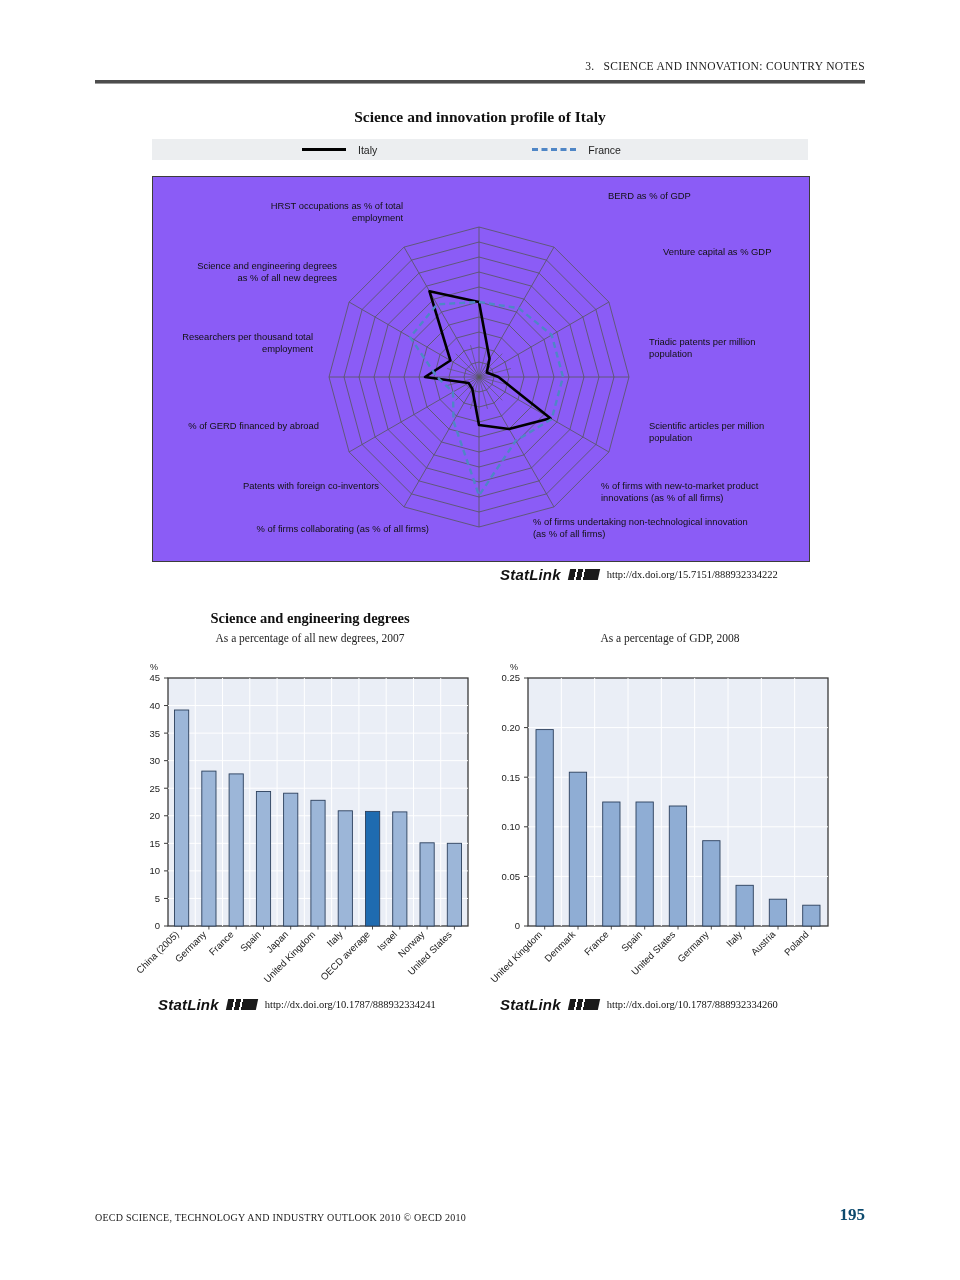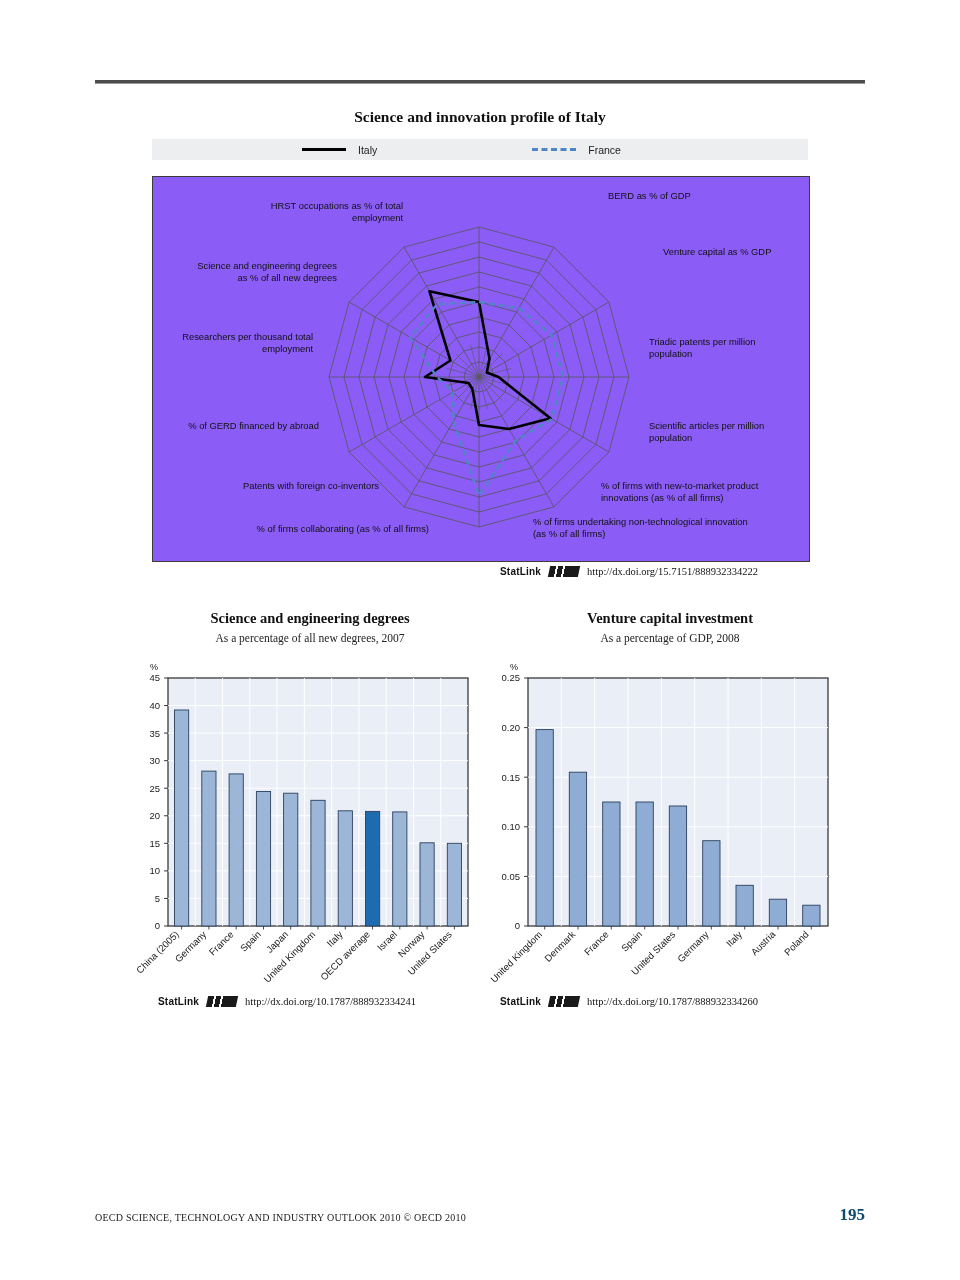--- a/index.html
+++ b/index.html
@@ -58,22 +58,22 @@
     font-size:9.4px;fill:#111;
     font-family:"Liberation Sans", sans-serif;
   }
 
   
   .statlink{
     position:absolute;font-family:"Liberation Serif", serif;font-size:10.5px;color:#111;
     display:flex;align-items:center;white-space:nowrap;
   }
   .statlink .sl-word{
-    font-weight:bold;font-family:"Liberation Sans", sans-serif;
-    font-size:10px;letter-spacing:.2px;
+    font-style:italic;font-weight:bold;font-family:"Liberation Sans", sans-serif;
+    font-size:15px;letter-spacing:.2px;
   }
   .sl-glyph{
     display:inline-block;width:30px;height:11px;margin:0 8px;
     background:
       linear-gradient(90deg,#1a1a1a 0 6px,transparent 6px 8px,#1a1a1a 8px 13px,transparent 13px 15px,#1a1a1a 15px 30px);
     transform:skewX(-12deg);
   }
   .sl-url{font-size:10.5px;}
 
   #statlink1{left:500px;top:566px;}
@@ -110,20 +110,23 @@
   .footer-page{
     position:absolute;right:95px;top:1205px;
     font-family:"Liberation Serif", serif;font-weight:bold;font-size:17px;color:#0c4a6e;
   }
 </style>
 </head>
 <body>
 
 <div class="page">
 
+  <div class="runhead">
+    <span class="num">3.</span><span>SCIENCE AND INNOVATION: COUNTRY NOTES</span>
+  </div>
   <div class="rule"></div>
 
   <div class="fig1-title">Science and innovation profile of Italy</div>
 
   <div class="legend">
     <div class="legend-inner">
       <div class="lg-item a">
         <span class="lg-line-solid"></span>
         <span class="lg-label">Italy</span>
       </div>
@@ -273,21 +276,20 @@
       <line x1="334.4" y1="270" x2="334.4" y2="273.5" stroke="#3a3a3a" stroke-width="0.9"></line>
       <text x="332.4" y="279.0" class="cat-txt" text-anchor="end" transform="rotate(-45 332.4 279.0)">United States</text>
     </svg>
 
   <div class="statlink" id="statlink2">
     <span class="sl-word">StatLink</span>
     <span class="sl-glyph"></span>
     <span class="sl-url">http://dx.doi.org/10.1787/888932334241</span>
   </div>
 
-  <div class="chart-title" id="bar2-title">Venture capital investment</div>
   <div class="chart-sub" id="bar2-sub">As a percentage of GDP, 2008</div>
   <svg class="bar-svg" id="bar2-svg" width="370" height="330" viewBox="0 0 370 330">
       <rect x="48" y="22" width="300" height="248" fill="#eaeef6" stroke="#3a3a3a" stroke-width="1.3"></rect>
       <text x="38" y="14" text-anchor="end" class="ax-unit">%</text>
       <line x1="44" y1="270" x2="48" y2="270" stroke="#3a3a3a" stroke-width="1"></line>
       <text x="40" y="273.4" text-anchor="end" class="ax-txt">0</text>
       <line x1="48" y1="220.4" x2="348" y2="220.4" stroke="#ffffff" stroke-width="1"></line>
       <line x1="44" y1="220.4" x2="48" y2="220.4" stroke="#3a3a3a" stroke-width="1"></line>
       <text x="40" y="223.8" text-anchor="end" class="ax-txt">0.05</text>
       <line x1="48" y1="170.8" x2="348" y2="170.8" stroke="#ffffff" stroke-width="1"></line>

